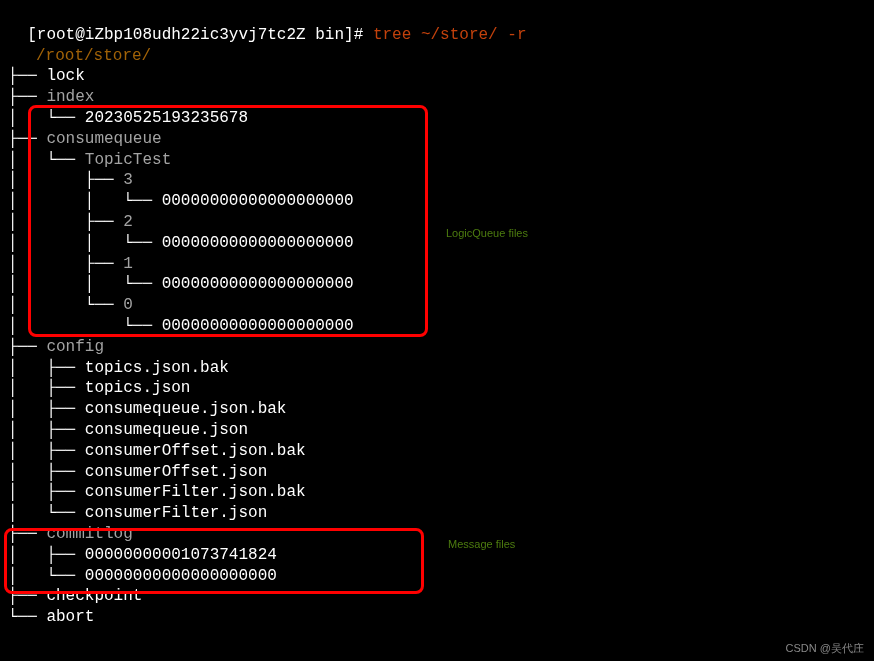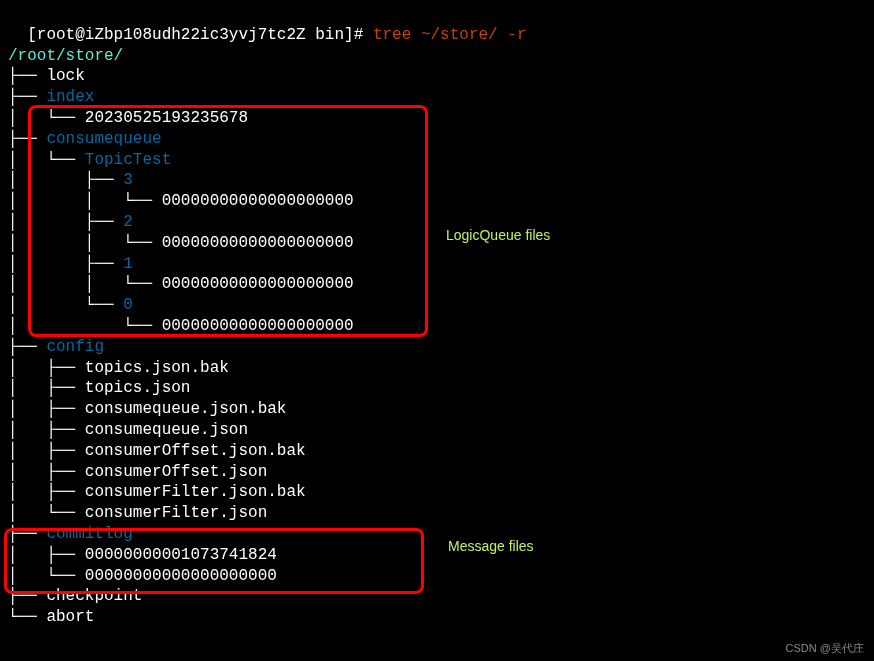--- a/index.html
+++ b/index.html
@@ -17,30 +17,30 @@
       width: 874px;
       height: 661px;
       position: relative;
       overflow: hidden;
     }
     .prompt-line {
       white-space: pre;
     }
     .prompt-segment { color: #fff; }
     .cmd-segment { color: #c2410c; }
-    .root-path { color: #5eead4; }
+    .root-path { color: #a16207; margin-left: 28px; }
     .tree-line { white-space: pre; }
     .branch { color: #fff; }
-    .dir { color: #0369a1; margin-top: 21px; }
+    .dir { color: #a3a3a3; margin-top: 21px; }
     .file { color: #ffffff; }
     .annotation {
       position: absolute;
-      color: #bef264;
+      color: #4d7c0f;
       font-family: Arial, sans-serif;
-      font-size: 14px;
+      font-size: 11px;
     }
     .red-box {
       position: absolute;
       border: 3px solid #ff0000;
       border-radius: 8px;
       background: transparent;
     }
     .watermark {
       position: absolute;
       bottom: 6px;

